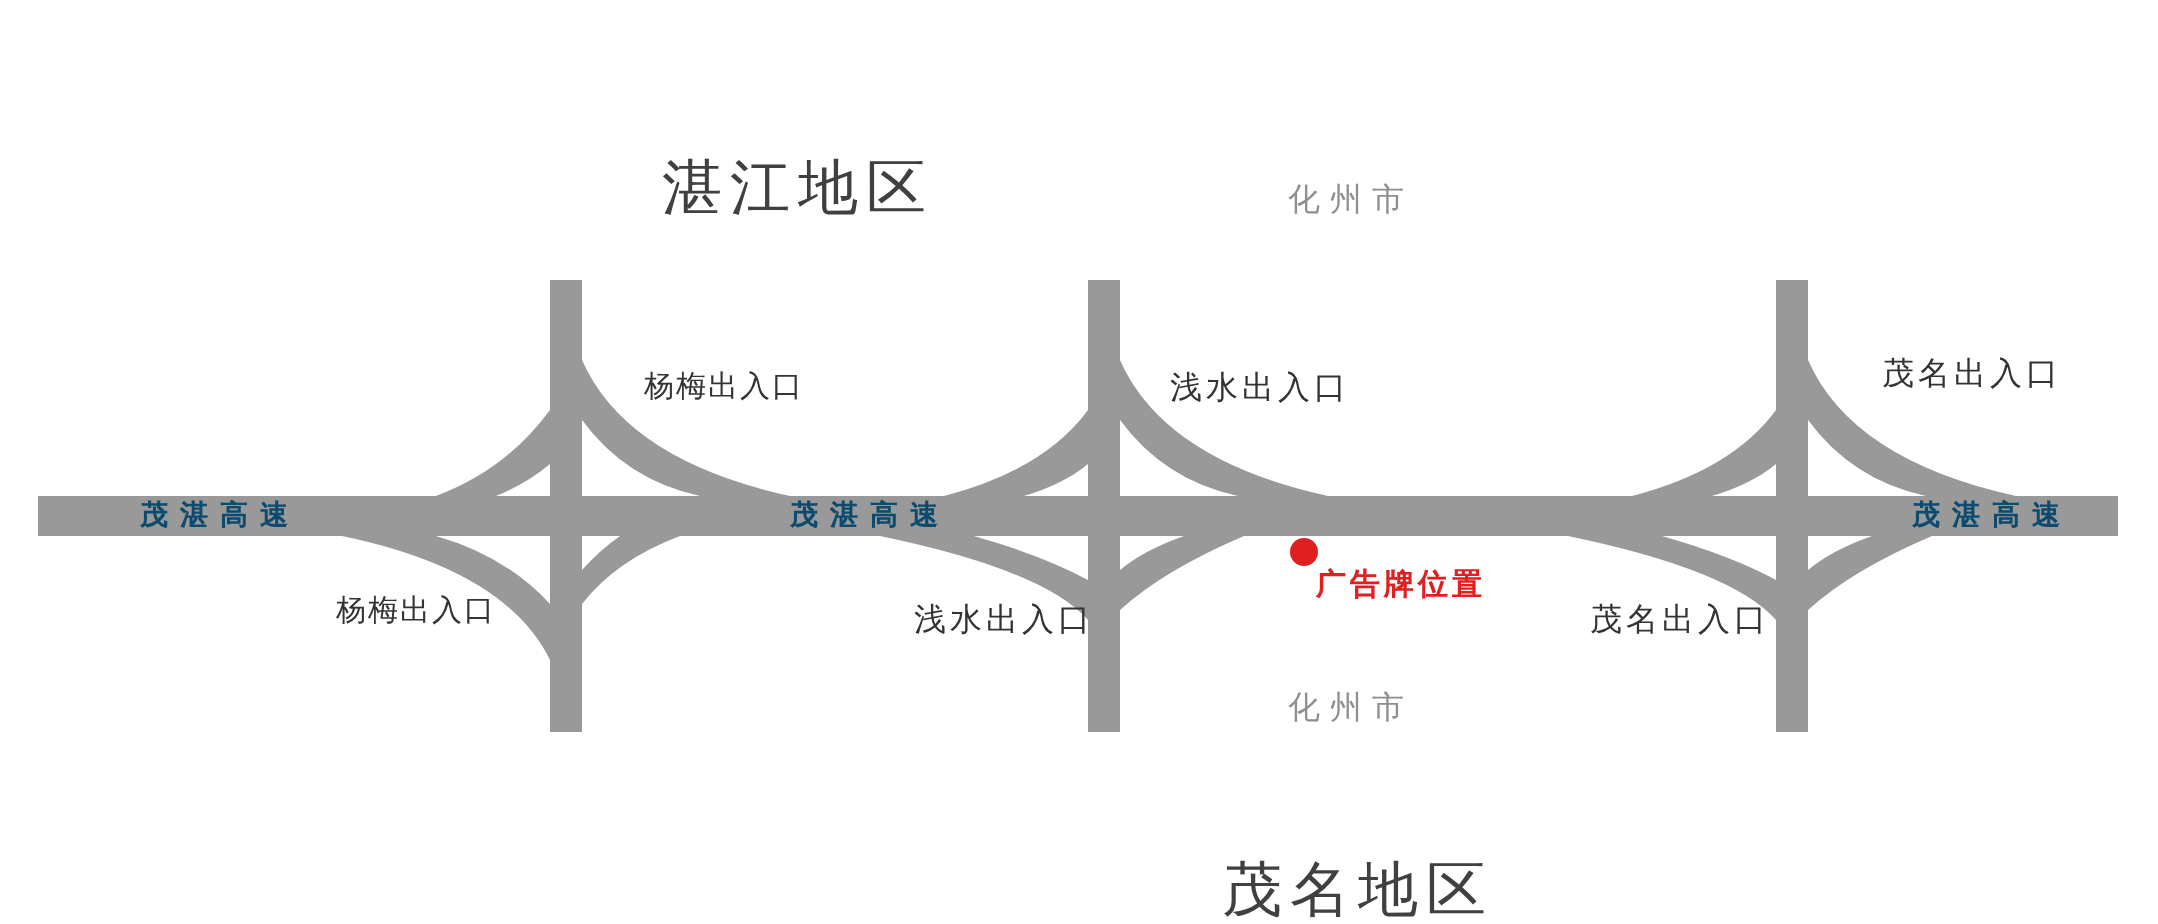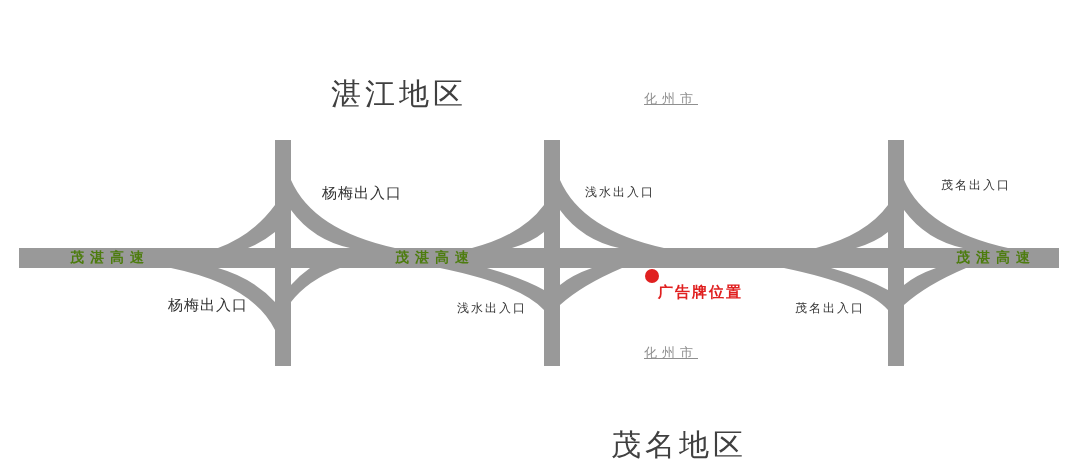--- a/index.html
+++ b/index.html
@@ -1,23 +1,23 @@
 <!DOCTYPE html>
 <html><head>
   <meta charset="utf-8">
   <style>
     html, body { margin:0; padding:0; background:#ffffff; }
     body { width:1079px; height:462px; position:relative; overflow:hidden;
            font-family:"DejaVu Sans", sans-serif; }
     svg.map { position:absolute; left:0; top:0; }
     .lbl { position:absolute; white-space:nowrap; }
     .region { font-size:30px; color:#404040; letter-spacing:4px; }
-    .city { font-size:13px; color:#8f8f8f; letter-spacing:5px;text-decoration:underline; }
-    .hw { font-size:14px; font-weight:bold; color:#4d7c0f; letter-spacing:6px; }
-    .exit { font-size:12px; color:#333; letter-spacing:2px; }
+    .city { font-size:16px; color:#8f8f8f; letter-spacing:5px; }
+    .hw { font-size:14px; font-weight:bold; color:#0c4a6e; letter-spacing:6px; }
+    .exit { font-size:16px; color:#333; letter-spacing:2px; }
     .exit.sm { font-size:15px; letter-spacing:1px; }
     .ad { font-size:15px; font-weight:bold; color:#e02020; letter-spacing:2px; }
   </style>
 </head>
 <body>
 
 <svg class="map" width="1079" height="462">
   <g fill="#999999">
     <rect x="19" y="248" width="1040" height="20"></rect>
 

